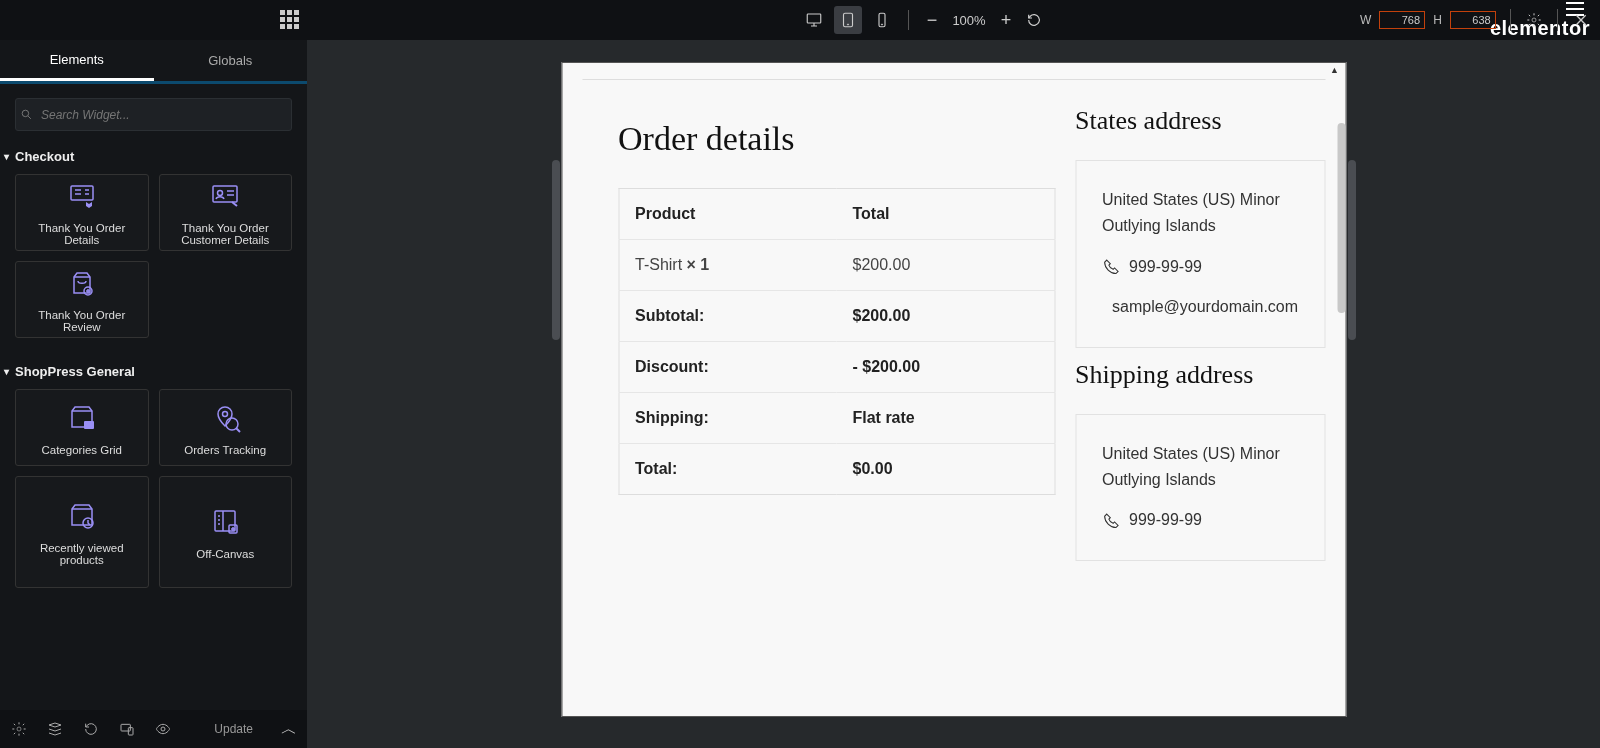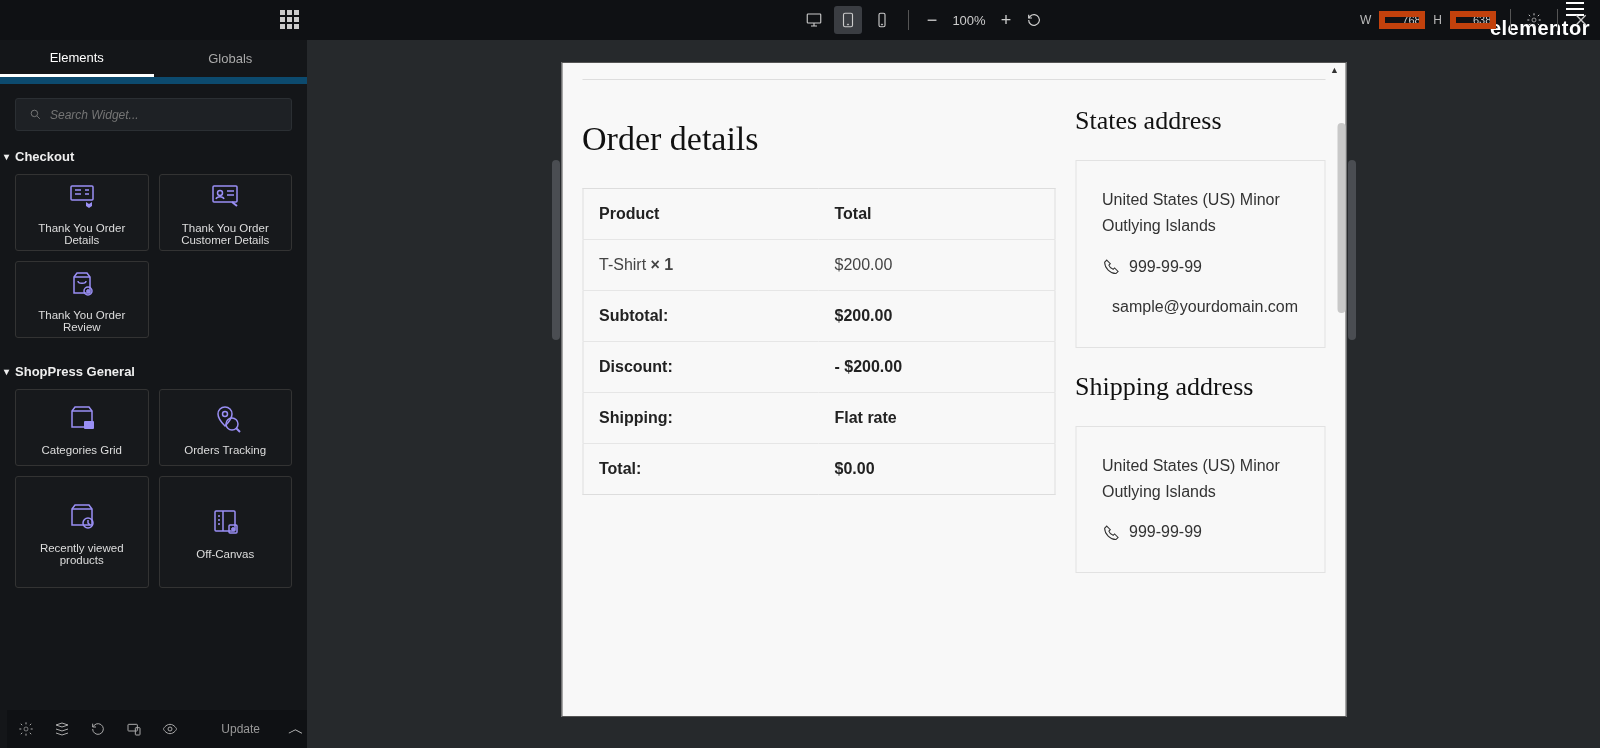--- a/index.html
+++ b/index.html
@@ -16,72 +16,72 @@
   .apps-icon { position:absolute; left: 280px; top:10px; width:20px; height:20px; display:grid; grid-template-columns:repeat(3, 5px); grid-template-rows:repeat(3,5px); gap:2px; cursor:pointer;}
   .apps-icon span{ background:#ccc;}
   .top-center { position:absolute; left: 800px; top:0; height:40px; display:flex; align-items:center; gap: 6px;}
   .dev-btn { width:28px; height:28px; display:flex; align-items:center; justify-content:center; border-radius:3px; cursor:pointer; color:#ccc;}
   .dev-btn.active { background:#3a3d42;}
   .dev-btn svg{ width:18px; height:18px; stroke:#ccc; fill:none;}
   .vdiv{ width:1px; height:20px; background:#555; margin:0 6px;}
   .zoom-btn{ width:22px;height:22px; display:flex; align-items:center; justify-content:center; cursor:pointer; color:#ccc; font-size:18px;}
   .zoom-val{ font-size:13px; color:#ccc; width:40px; text-align:center;}
   .top-right{ position:absolute; right:10px; top:0; height:40px; display:flex; align-items:center; gap:8px; color:#bbb; font-size:12px;}
-  .dim-input{ width:46px; height:18px; background:transparent; border:6px solid #c2410c; color:#ccc; font-size:11px; text-align:center; outline:none;padding-left:17px;}
+  .dim-input{ width:46px; height:18px; background:transparent; border:1px solid #c2410c; color:#ccc; font-size:11px; text-align:center; outline:none;padding-left:17px;}
   .top-right .ico{ width:18px;height:18px; cursor:pointer; display:flex; align-items:center;justify-content:center;}
   .top-right .ico svg{width:16px;height:16px;stroke:#ccc;fill:none;}
   .vdiv2{width:1px;height:22px;background:#555;margin:0 6px;}
 
   
   .main { flex:1; display:flex; position:relative; overflow:hidden;}
   .sidebar { width:307px; background:#141619; display:flex; flex-direction:column; position:relative;}
-  .tabs { display:flex; height:44px; border-bottom:7px solid #0c4a6e; font-size:13px;}
+  .tabs { display:flex; height:44px; border-bottom:3px solid #0c4a6e; font-size:13px;}
   .tab { flex:1; display:flex; align-items:center; justify-content:center; cursor:pointer; color:#aaa;}
   .tab.active{ color:#fff; border-bottom:3px solid #fff;}
   .search-wrap{ padding:14px 15px 12px;}
-  .search{ height:33px; background:#1e2125; border:1px solid #2b2f33; border-radius:3px; display:flex; align-items:center; padding:0 13px; gap:8px;}
+  .search{ height:33px; background:#1e2125; border:1px solid #2b2f33; border-radius:3px; display:flex; align-items:center; padding:0 4px; gap:8px;}
   .search svg{width:13px;height:13px;stroke:#888;fill:none;}
   .search input{ flex:1; background:transparent; border:none; outline:none; color:#ccc; font-size:12px; font-style:italic;}
   .cat-head{ padding: 6px 4px 10px; font-size:13px; font-weight:600; color:#eee; display:flex; align-items:center; gap:6px; cursor:pointer;}
   .cat-head::before{content:"▾"; font-size:10px;}
   .widget-grid{ display:grid; grid-template-columns:1fr 1fr; gap:10px; padding: 0 15px 20px;}
   .widget{ height:77px; border:1px solid #333; border-radius:3px; background:#17191c; display:flex; flex-direction:column; align-items:center; justify-content:center; gap:10px; cursor:grab; color:#ddd; font-size:11.5px; text-align:center; padding:6px;}
   .widget .wi{ width:34px;height:34px; display:flex;align-items:center;justify-content:center;}
   .widget .wi svg{width:32px;height:32px;stroke:#9a8ff5;fill:none;stroke-width:1.5;}
   .widget.tall{height:112px;}
   .sidebar-collapse{ position:absolute; right:-16px; top:350px; width:16px; height:40px; background:#17191c; display:flex; align-items:center; justify-content:center; cursor:pointer; font-size:10px; color:#ccc; border-radius:0 3px 3px 0;}
 
   
   .canvas-area{ flex:1; position:relative; background:#26292c;}
   .preview{ position:absolute; left:50%; top:22px; transform:translateX(-50%); width:785px; height:655px; background:#f8f8f8; border:1px solid #555;}
   .preview-inner{ position:relative; width:100%; height:100%; padding: 16px 20px 20px; font-family: Georgia, 'Times New Roman', serif; color:#111;}
   .hr-top{ height:1px; background:#ddd; margin-bottom: 40px;}
   .cols{ display:flex; gap:20px;}
-  .left-col{ flex:1.05;}
+  .left-col{ flex:1.05;margin-left:36px;}
   .right-col{ width:250px;}
   .od-title{ font-size:34px; font-weight:400; margin-bottom:30px;}
   .od-table{ width:100%; border:1px solid #ddd; border-collapse:collapse; font-family:Arial, sans-serif;}
   .od-table td{ padding:16px; border-bottom:1px solid #e6e6e6; font-size:16px;}
   .od-table tr:last-child td{border-bottom:none;}
   .od-table .lbl{ font-weight:700; color:#222; width:50%;}
   .od-table .val{ font-weight:700; color:#222;}
   .od-table .light .lbl, .od-table .light .val{ font-weight:400; color:#444;}
   .addr-title{ font-size:26px; font-weight:400; margin: -14px 0 24px;}
   .addr-box{ border:1px solid #e2e2e2; padding:26px; font-family:Arial,sans-serif; font-size:16px; color:#333; line-height:1.65;}
   .addr-line{ display:flex; align-items:center; gap:10px; margin-top:14px;}
   .addr-line svg{width:17px;height:17px;stroke:#333;fill:none;stroke-width:1.5;}
-  .addr-title2{ font-size:26px; font-weight:400; margin:24px 0 24px;}
+  .addr-title2{ font-size:26px; font-weight:400; margin:12px 0 24px;}
   .scroll-up{ position:absolute; top:2px; right:6px; font-size:9px; color:#333;}
   .vscroll{ position:absolute; right:0; top:60px; width:8px; height:190px; background:#c8c8c8; border-radius:4px;}
   .preview-outer-scroll{ position:absolute; top:120px; width:8px; height:180px; background:#4a4d52; border-radius:4px;}
   .pos-left{ left:calc(50% - 402px);}
   .pos-right{ left:calc(50% + 394px);}
 
   
-  .bottom{ position:absolute; left:7px; bottom:0; width:307px; height:38px; background:#0f1114; display:flex; align-items:center; padding:0 10px; gap:18px; color:#ccc;}
+  .bottom{ position:absolute; left:0; bottom:0; width:307px; height:38px; background:#0f1114; display:flex; align-items:center; padding:0 10px; gap:18px; color:#ccc;}
   .bottom .ico{width:18px;height:18px;cursor:pointer;display:flex;align-items:center;justify-content:center;}
   .bottom .ico svg{width:16px;height:16px;stroke:#aaa;fill:none;}
   .update-btn{ margin-left:auto; font-size:12px; color:#999; cursor:pointer; padding:6px 10px;}
   .bottom .chev{ cursor:pointer; color:#ccc;}
 </style>
 </head>
 <body>
 
 <div class="top-header">
   <div class="ham-icon">

